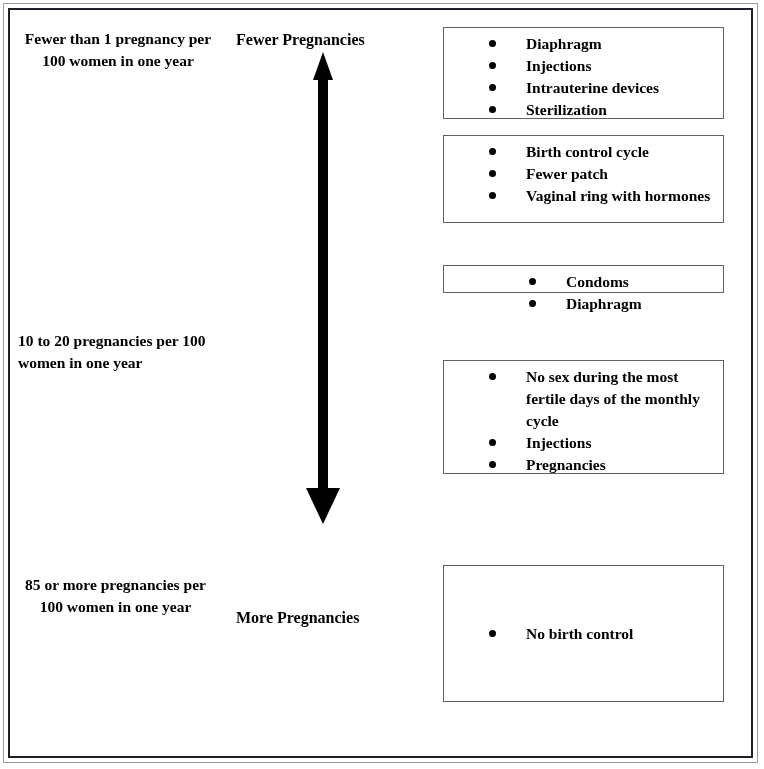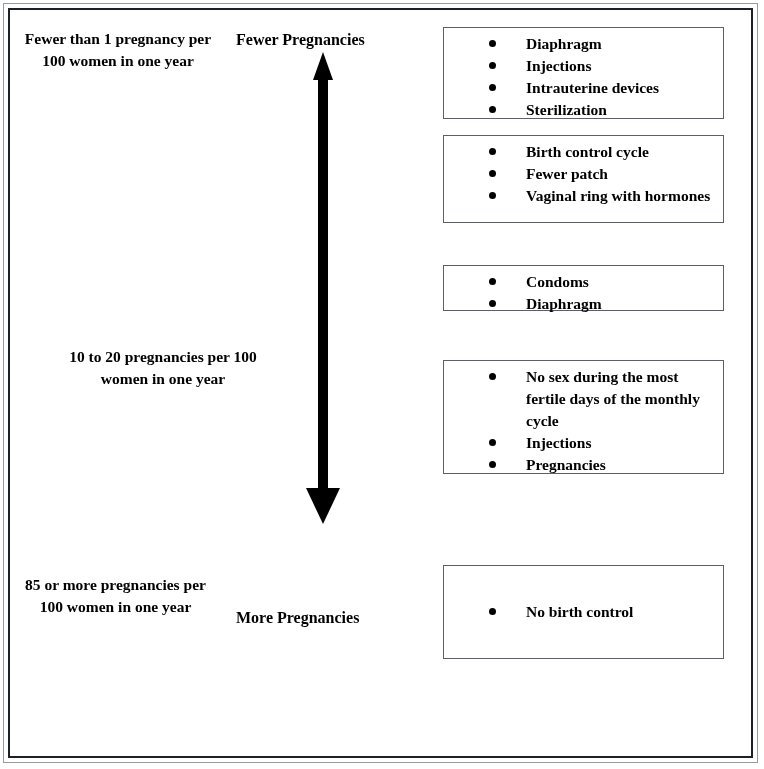--- a/index.html
+++ b/index.html
@@ -52,24 +52,22 @@
     color: #000000;
   }
   #rate-low {
     left: 18px;
     top: 28px;
     width: 200px;
     text-align: center;
   }
   #rate-mid {
     left: 18px;
-    top: 346px;
+    top: 330px;
     width: 200px;
-    text-align: center;
-    margin-left: 45px;
   }
   #rate-high {
     left: 18px;
     top: 574px;
     width: 195px;
     text-align: center;
   }
 
   
   .dir-label {
@@ -100,23 +98,23 @@
   .method-box {
     position: absolute;
     left: 443px;
     width: 281px;
     border: 1px solid #5d6066;
     box-sizing: border-box;
     background: #ffffff;
   }
   #box-0 { top: 27px;  height: 92px; }
   #box-1 { top: 135px; height: 88px; }
-  #box-2 { top: 265px; height: 46px; }
+  #box-2 { top: 265px; height: 28px; padding-left: 40px; }
   #box-3 { top: 360px; height: 114px; }
-  #box-4 { top: 565px; height: 94px; }
+  #box-4 { top: 565px; height: 137px; }
 
   .bullet-list {
     list-style: none;
     margin: 0;
     padding: 0;
   }
   .bullet-list.pad-top { padding-top: 5px; }
   .bullet-list.center-v {
     position: absolute;
     left: 0;

